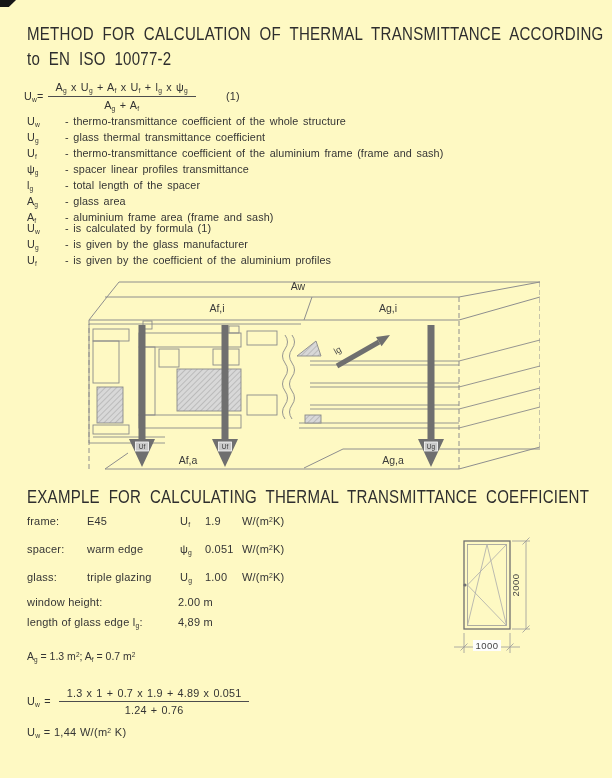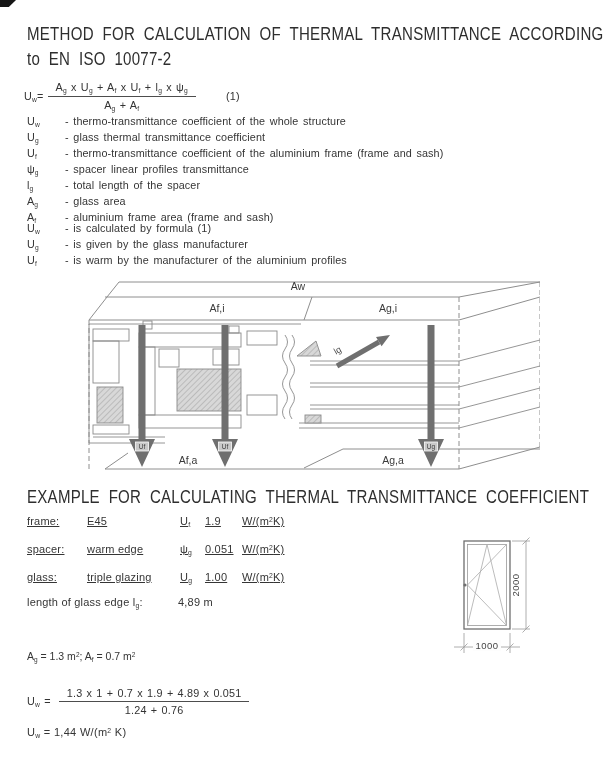--- a/index.html
+++ b/index.html
@@ -1,16 +1,16 @@
 <!DOCTYPE html>
 <html><head>
 <meta charset="utf-8">
 <style>
   html,body{margin:0;padding:0;background:#e8e8e8;}
-  .page{position:relative;width:612px;height:778px;background:#ffffff;overflow:hidden;
+  .page{position:relative;width:612px;height:778px;background:#fef9c3;overflow:hidden;
         font-family:"Liberation Sans",sans-serif;color:#383838;}
   sub{font-size:.62em;vertical-align:-0.25em;}
   sup{font-size:.62em;vertical-align:.45em;}
 
   .corner-artifact{position:absolute;left:0;top:0;width:16px;height:7px;background:#161616;
         clip-path:polygon(0 0,100% 0,55% 100%,0 100%);}
 
   .title{position:absolute;left:27px;top:22px;font-size:17.5px;font-weight:400;color:#2e2e2e;
         letter-spacing:.3px;word-spacing:5px;line-height:25px;white-space:nowrap;
         transform:scaleX(.86);transform-origin:0 0;}
@@ -31,21 +31,21 @@
 
   .diagram{position:absolute;left:85px;top:277px;}
   .diagram text{font-family:"Liberation Sans",sans-serif;font-size:10.5px;fill:#3a3a3a;}
   .diagram text.alabel{font-size:6.5px;fill:#3a3a3a;}
   .diagram text.dlabel{font-size:9px;fill:#4a4a4a;}
 
   .extitle{position:absolute;left:27px;top:487px;font-size:17.5px;font-weight:400;color:#2e2e2e;
         letter-spacing:.3px;word-spacing:5px;white-space:nowrap;
         transform:scaleX(.86);transform-origin:0 0;}
 
-  .extable{position:absolute;left:27px;top:515px;font-size:11px;color:#353535;letter-spacing:.2px;text-decoration:underline;}
+  .extable{position:absolute;left:27px;top:515px;font-size:11px;color:#353535;letter-spacing:.2px;}
   .exrow{display:grid;grid-template-columns:60px 93px 25px 37px auto;height:28px;align-items:start;}
 
   .params{position:absolute;left:27px;top:596px;font-size:11px;color:#353535;letter-spacing:.2px;}
   .prow{display:grid;grid-template-columns:151px auto;height:19.5px;}
 
   .areas{position:absolute;left:27px;top:650px;font-size:10.5px;color:#353535;}
 
   .f2{left:27px;top:684px;height:34px;}
   .f2 .lhs{margin-right:4px;}
   .result{position:absolute;left:27px;top:726px;font-size:11px;color:#353535;letter-spacing:.3px;}
@@ -109,21 +109,21 @@
     <div class="defrow">
       <span>U<sub>w</sub></span>
       <span>- is calculated by formula (1)</span>
     </div>
     <div class="defrow">
       <span>U<sub>g</sub></span>
       <span>- is given by the glass manufacturer</span>
     </div>
     <div class="defrow">
       <span>U<sub>f</sub></span>
-      <span>- is warm by the manufacturer of the aluminium profiles</span>
+      <span>- is given by the coefficient of the aluminium profiles</span>
     </div>
   </div>
 
   <svg class="diagram" width="455" height="200" viewBox="0 0 455 200">
     <defs>
       <pattern id="hatch" width="4" height="4" patternUnits="userSpaceOnUse" patternTransform="rotate(45)">
         <rect width="4" height="4" fill="#d8d8d8"></rect>
         <line x1="0" y1="0" x2="0" y2="4" stroke="#a8a8a8" stroke-width="1.2"></line>
       </pattern>
     </defs>
@@ -224,20 +224,24 @@
       <span>glass:</span>
       <span>triple glazing</span>
       <span>U<sub>g</sub></span>
       <span>1.00</span>
       <span>W/(m<sup>2</sup>K)</span>
     </div>
   </div>
 
   <div class="params">
     <div class="prow">
+      <span>window height:</span>
+      <span>2.00 m</span>
+    </div>
+    <div class="prow">
       <span>length of glass edge l<sub>g</sub>:</span>
       <span>4,89 m</span>
     </div>
   </div>
 
   <div class="areas">A<sub>g</sub> = 1.3 m<sup>2</sup>; A<sub>f</sub> = 0.7 m<sup>2</sup></div>
 
   <div class="formula f2">
     <span class="lhs">U<sub>w</sub> =</span>
     <span class="frac">

